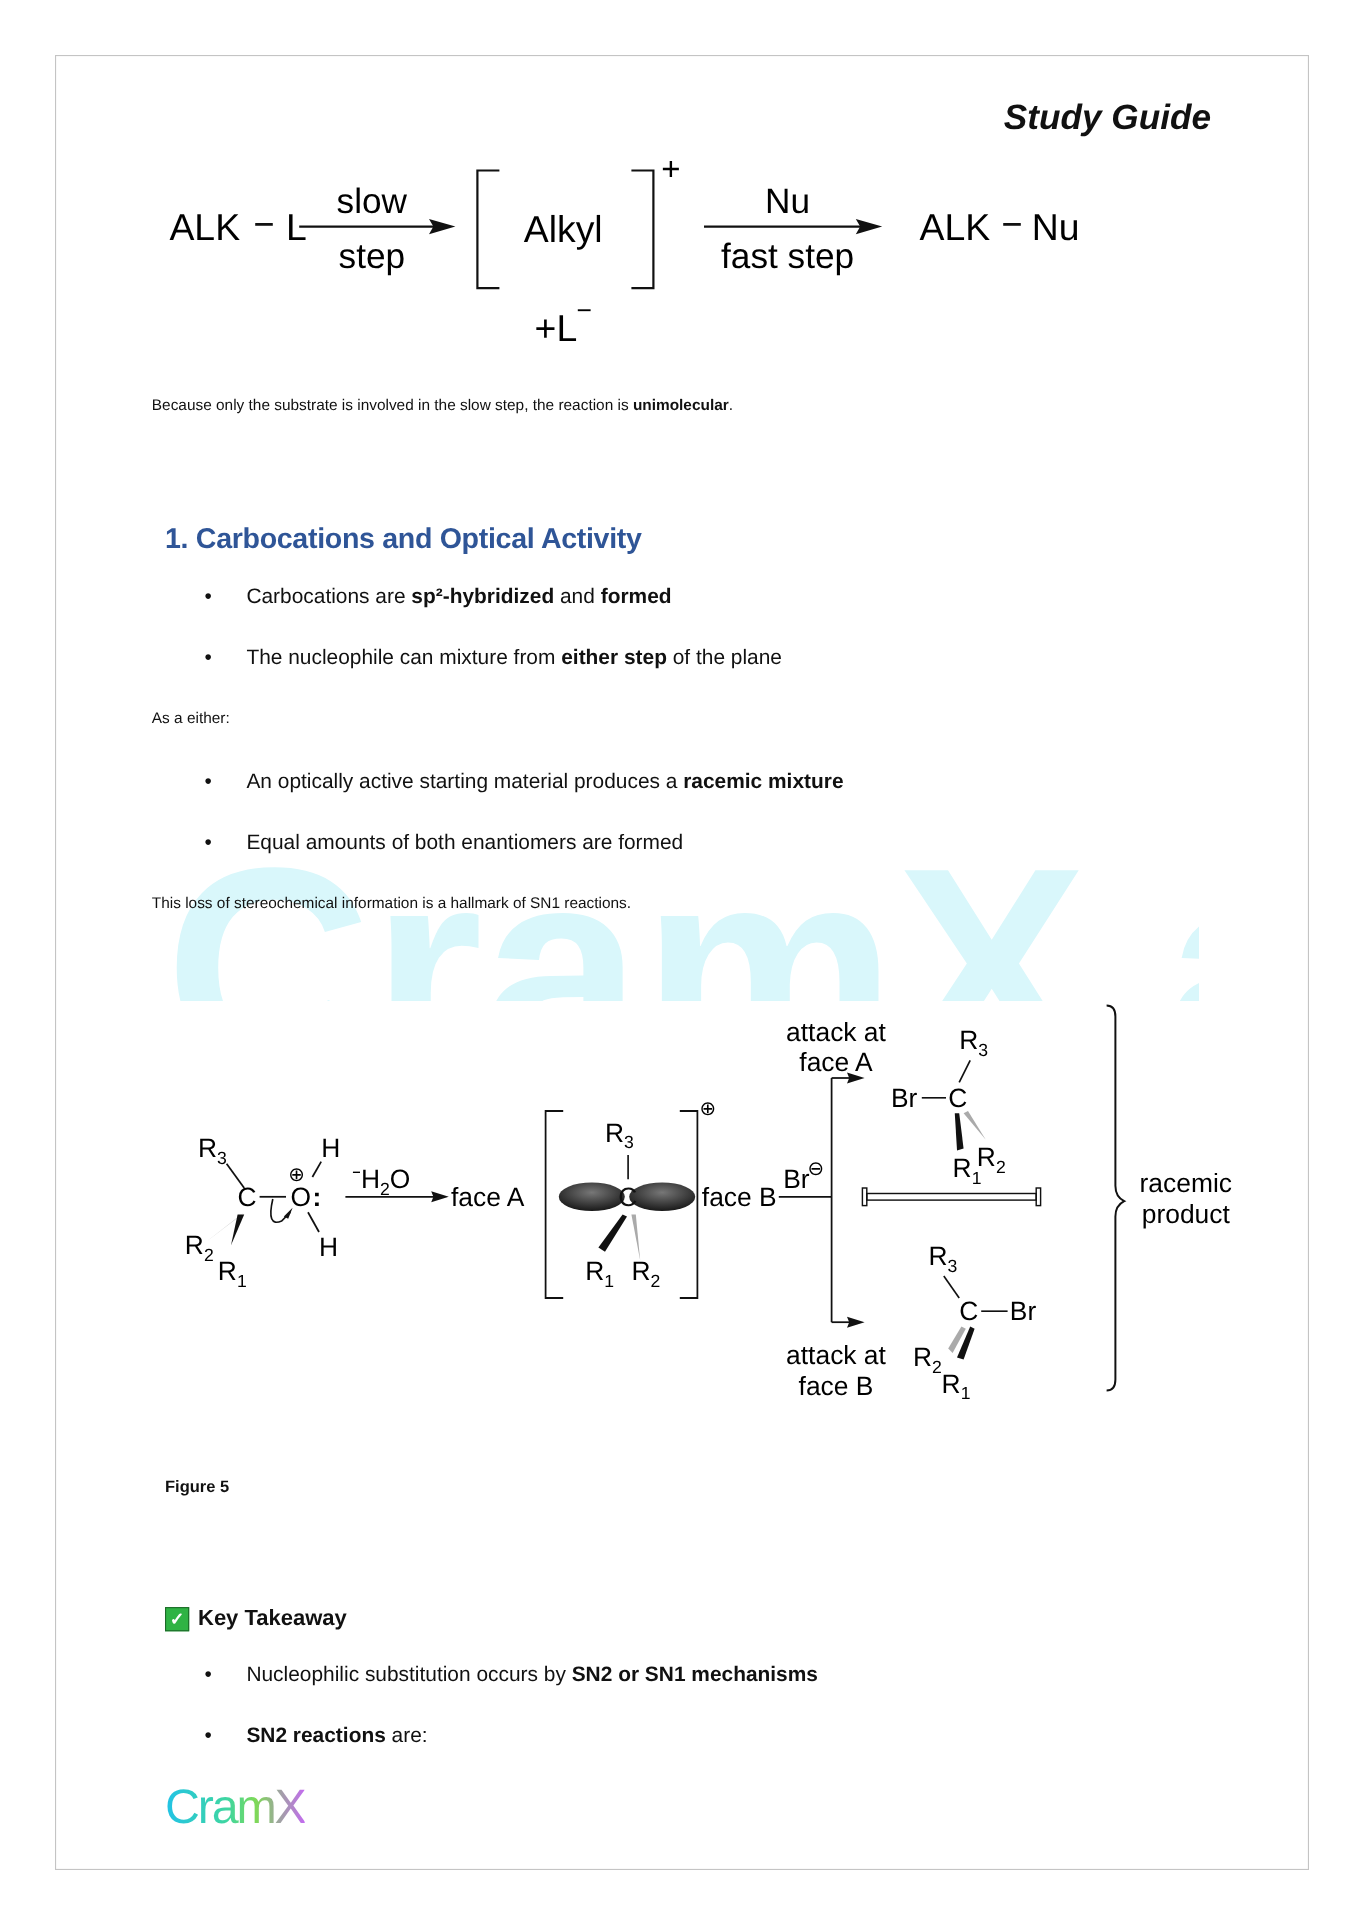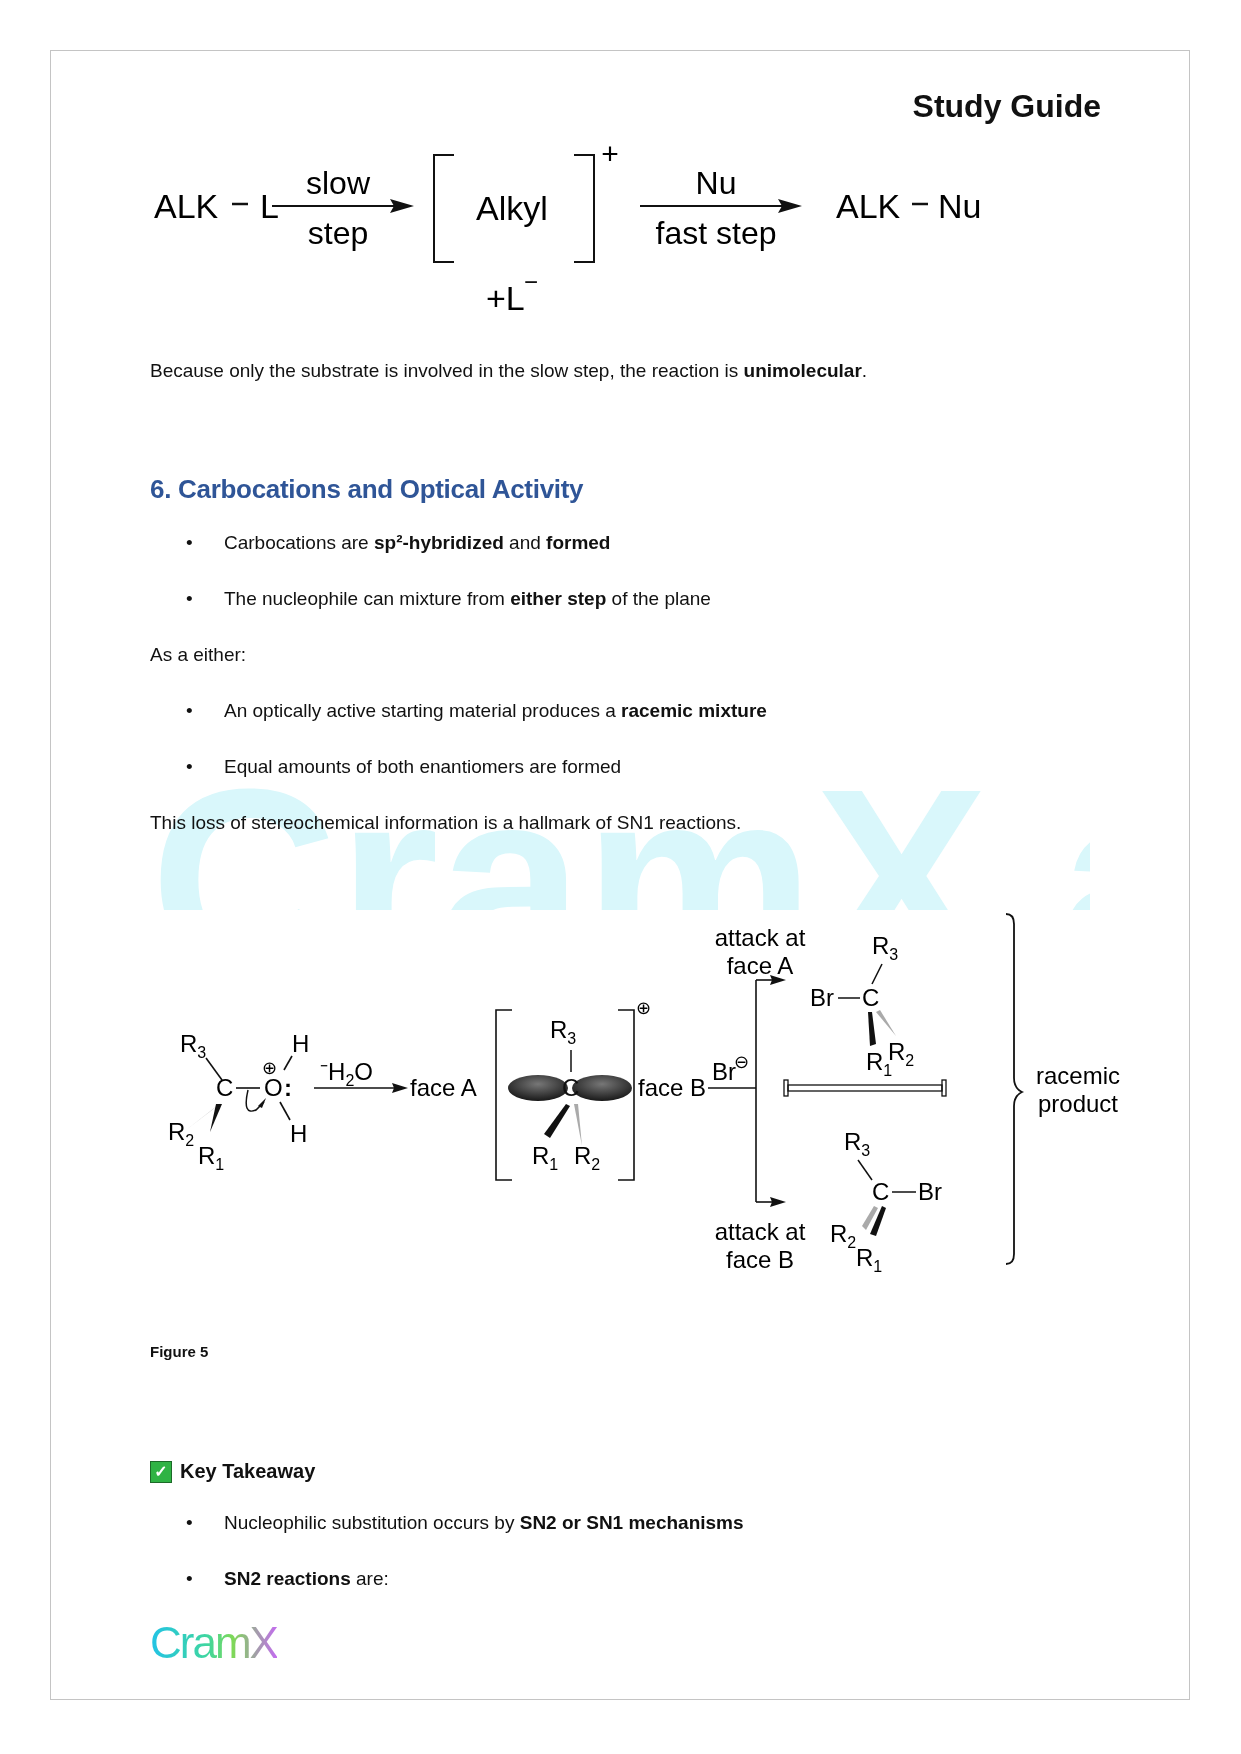--- a/index.html
+++ b/index.html
@@ -1,20 +1,20 @@
 <!DOCTYPE html>
 <html><head>
 <meta charset="utf-8">
 <style>
   html,body{margin:0;padding:0;background:#fff;}
   body{width:1241px;height:1754px;position:relative;overflow:hidden;font-family:"Liberation Sans",sans-serif;color:#111;}
   .page{position:absolute;left:50px;top:50px;width:1140px;height:1650px;border:1.5px solid #c4c4c4;box-sizing:border-box;}
-  .header-title{position:absolute;right:140px;top:88px;font-size:32px;font-weight:bold;}
+  .header-title{position:absolute;right:140px;top:88px;font-size:32px;font-weight:bold;font-style:italic;}
   .abs{position:absolute;}
-  .para{position:absolute;left:150px;font-size:19px;}
+  .para{position:absolute;left:138px;font-size:14px;}
   .bullet{position:absolute;left:186px;font-size:19px;}
   .bullet .dot{position:absolute;left:0;top:0;}
   .bullet .txt{position:absolute;left:38px;top:0;white-space:nowrap;}
   .section-title{position:absolute;left:150px;top:474px;font-size:26px;font-weight:bold;color:#2f5597;letter-spacing:-0.3px;}
   .watermark{position:absolute;left:150px;top:760px;width:940px;height:150px;overflow:hidden;pointer-events:none;}
   .figcap{position:absolute;left:150px;top:1343px;font-size:15px;font-weight:bold;}
   .takeaway{position:absolute;left:150px;top:1460px;font-size:20px;font-weight:bold;display:flex;align-items:center;gap:8px;}
   .check{width:22px;height:22px;background:#2fb344;border:1.5px solid #1c6a28;box-sizing:border-box;display:flex;align-items:center;justify-content:center;color:#fff;font-size:16px;font-weight:bold;}
   .logo{position:absolute;left:150px;top:1618px;font-size:44px;font-weight:normal;letter-spacing:-2px;background:linear-gradient(90deg,#22c3e6,#3fd6a0 45%,#7ed957 65%,#c36bf0);-webkit-background-clip:text;background-clip:text;color:transparent;}
 </style>
@@ -45,21 +45,21 @@
   <line x1="772" y1="64" x2="788" y2="64" stroke="#111" stroke-width="2.5"></line>
   <text x="798" y="78" font-size="34">Nu</text>
   <text x="346" y="170" font-size="34">+L</text>
   <text x="384" y="150" font-size="24">−</text>
 </svg>
 
 <div class="para" style="top:360px">
   <span>Because only the substrate is involved in the slow step, the reaction is </span><b>unimolecular</b><span>.</span>
 </div>
 
-<div class="section-title">6. Carbocations and Optical Activity</div>
+<div class="section-title">1. Carbocations and Optical Activity</div>
 
 <div class="bullet" style="top:532px">
   <span class="dot">•</span>
   <span class="txt"><span>Carbocations are </span><b>sp²-hybridized</b><span> and </span><b>formed</b></span>
 </div>
 <div class="bullet" style="top:588px">
   <span class="dot">•</span>
   <span class="txt"><span>The nucleophile can mixture from </span><b>either step</b><span> of the plane</span></span>
 </div>
 

